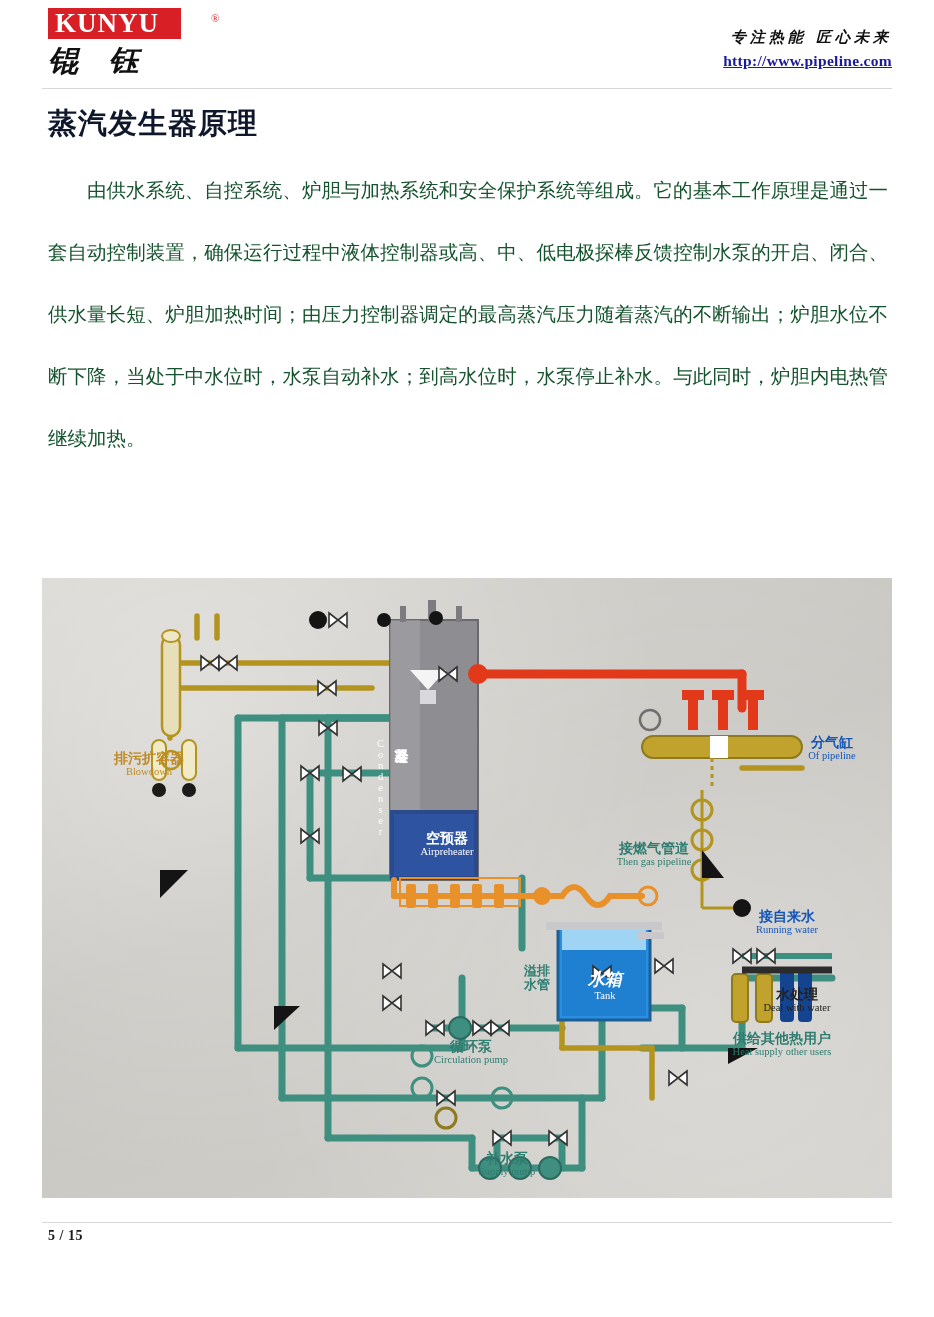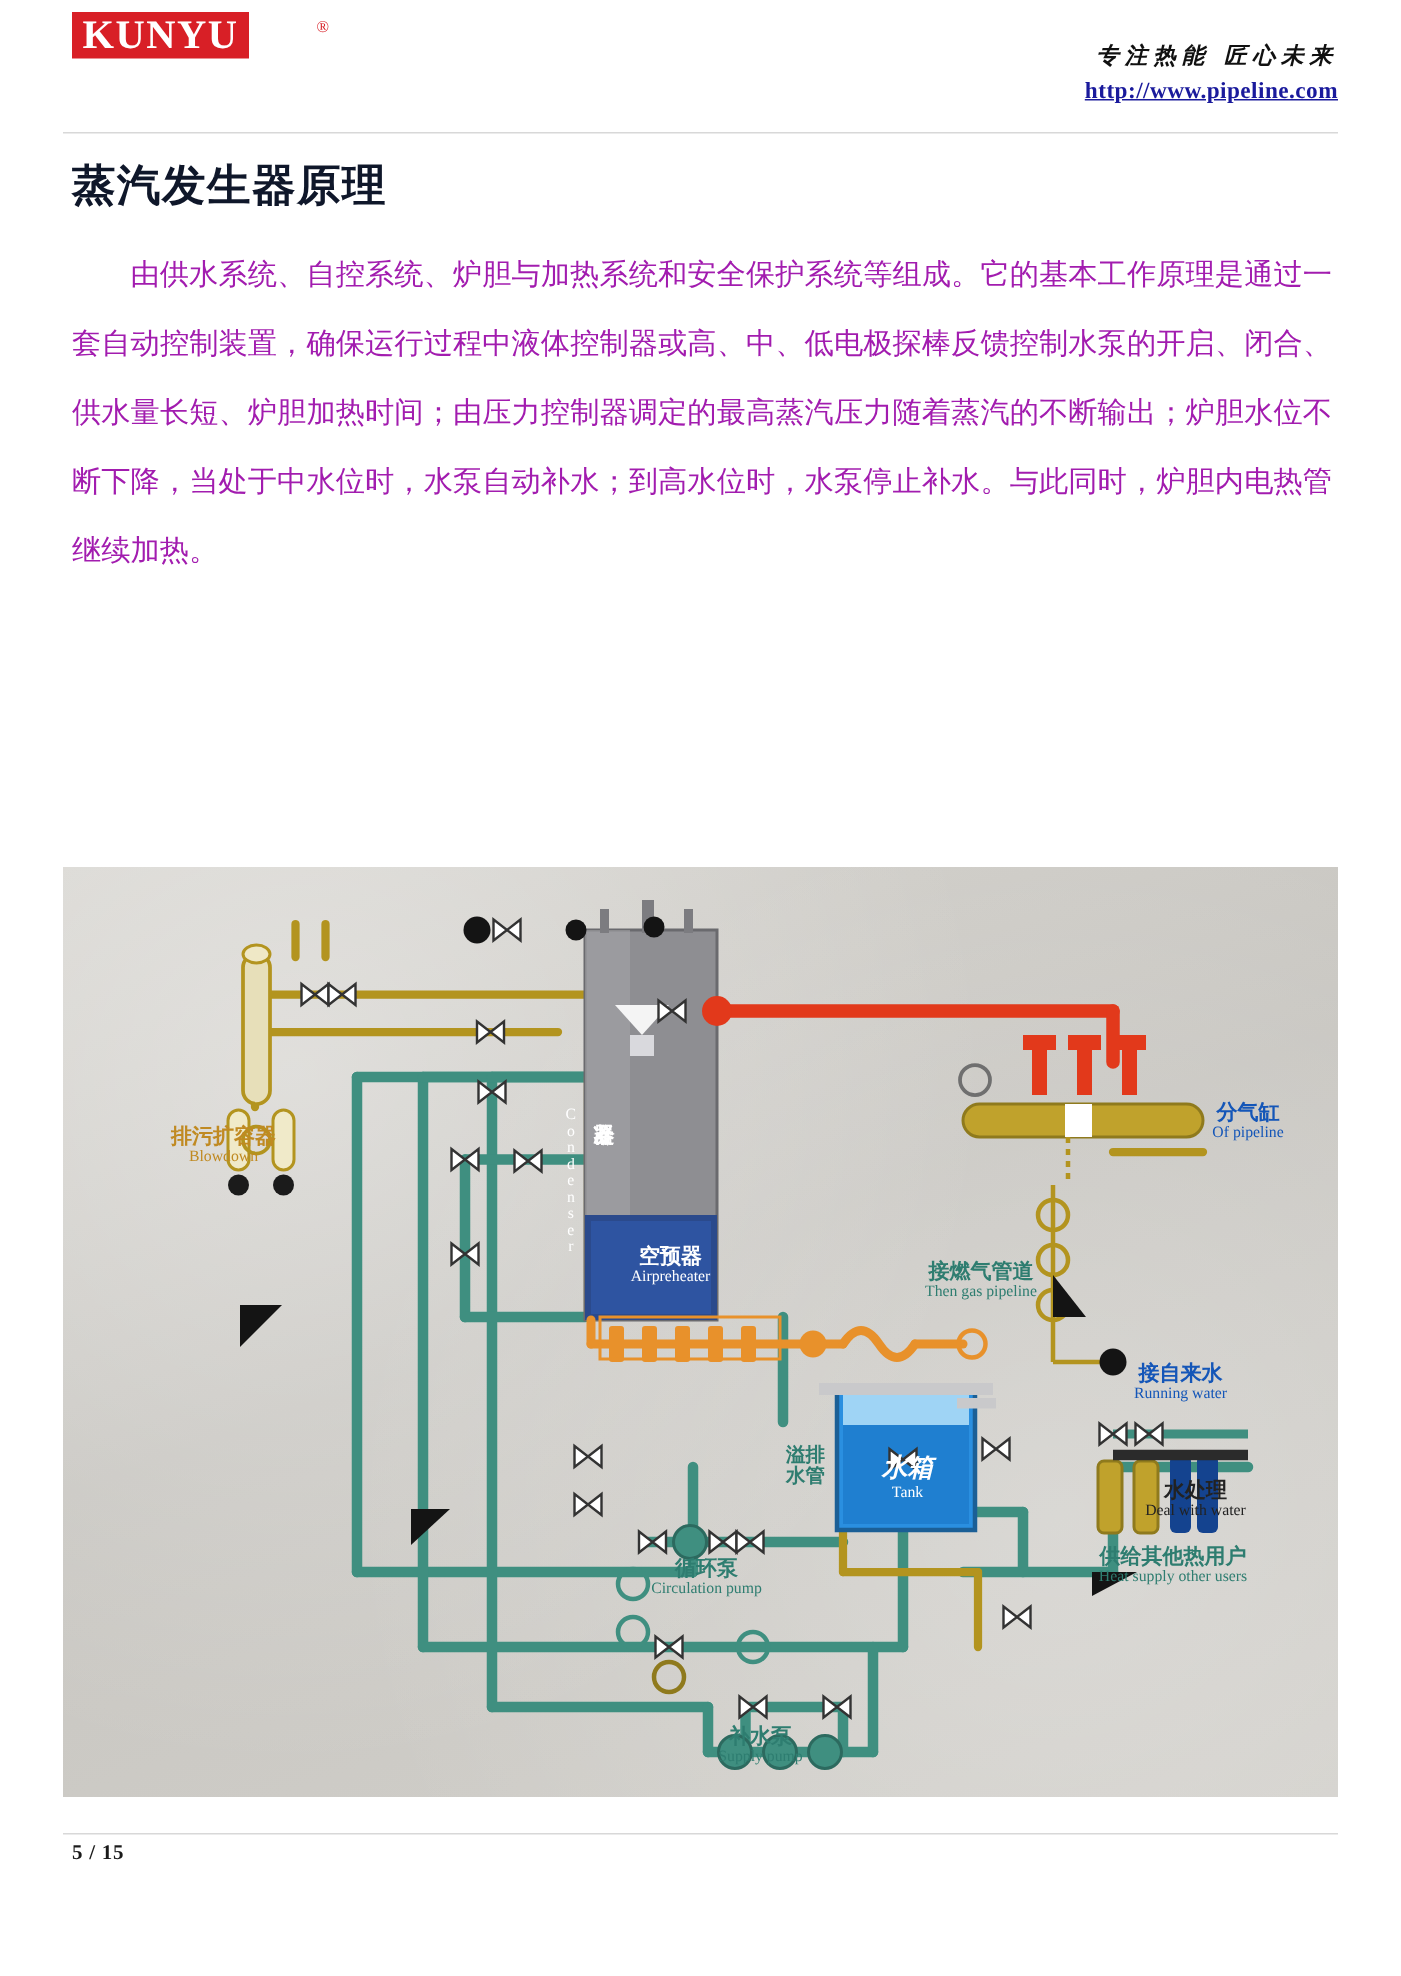--- a/index.html
+++ b/index.html
@@ -30,21 +30,21 @@
     height: 72px;
   }
   .logo-latin {
     font-family: "Liberation Serif", serif;
     font-weight: bold;
     font-size: 27px;
     letter-spacing: 1px;
     color: #ffffff;
     background: #d81f26;
     display: inline-block;
-    padding: 1px 7px 2px 7px;
+    padding: 1px 22px 2px 7px;
     line-height: 1.05;
   }
   .logo-reg {
     position: absolute;
     left: 163px;
     top: 4px;
     font-size: 11px;
     color: #d81f26;
     font-family: "Liberation Serif", serif;
   }
@@ -98,24 +98,24 @@
     font-weight: bold;
     font-size: 29px;
     color: #0f172a;
     letter-spacing: 1px;
   }
   .body-text {
     position: absolute;
     left: 48px;
     top: 160px;
     width: 840px;
-    color: #a21caf;
+    color: #14532d;
     font-family: "DejaVu Serif", serif;
     font-size: 19.5px;
-    line-height: 46px;
+    line-height: 62px;
     text-align: justify;
     text-justify: inter-ideograph;
   }
   .body-text p {
     margin: 0 0 6px 0;
     text-indent: 2em;
   }
 
   
   .figure {
@@ -190,20 +190,21 @@
   }
 </style>
 </head>
 <body>
 
 <div class="page-header">
 
   <div class="logo-block">
     <span class="logo-latin">KUNYU</span>
     <span class="logo-reg">®</span>
+    <div class="logo-cn">锟 钰</div>
   </div>
 
   <div class="header-right">
     <div class="slogan">专注热能 匠心未来</div>
     <div class="site-url">http://www.pipeline.com</div>
   </div>
 
   <div class="header-rule"></div>
 </div>
 

